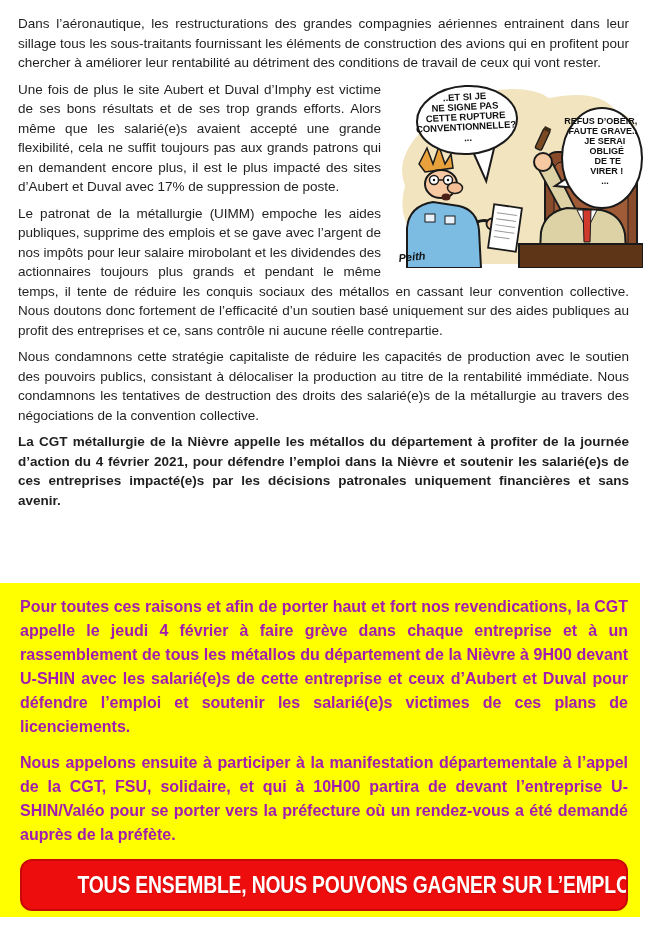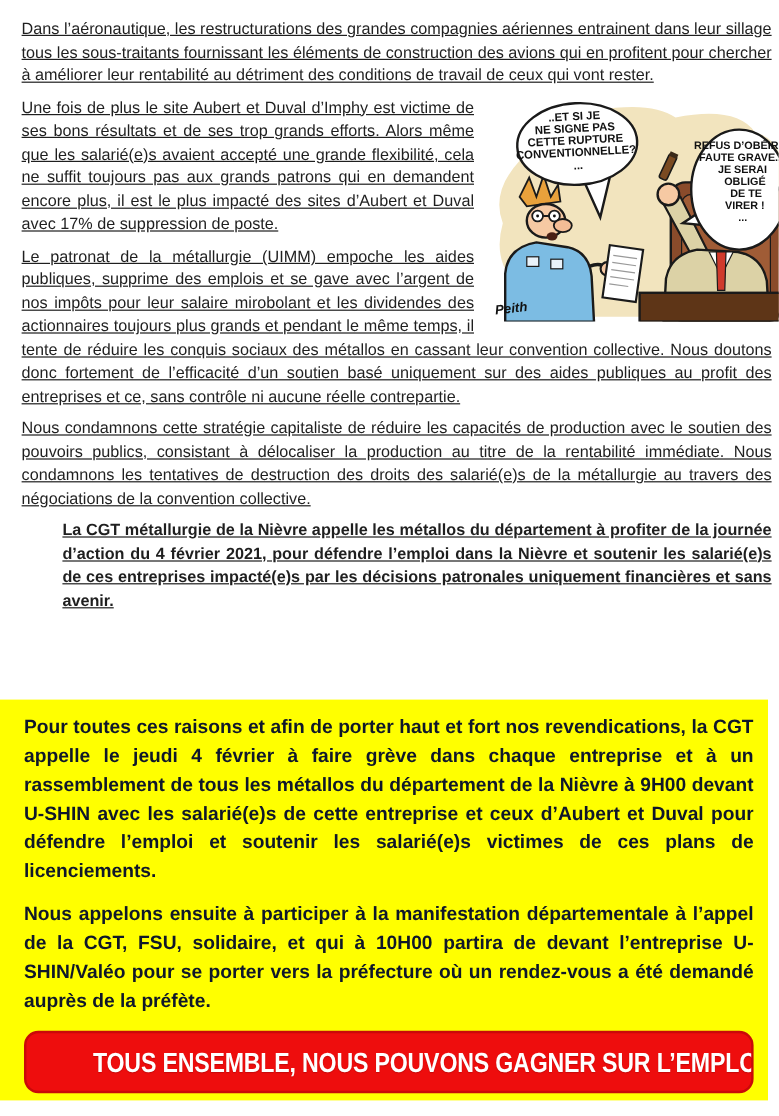--- a/index.html
+++ b/index.html
@@ -10,28 +10,27 @@
     background: #ffffff;
     overflow: hidden;
     font-family: "Liberation Sans", sans-serif;
     color: #1f1f1f;
   }
   
   .top-content {
     box-sizing: border-box;
     height: 583px;
     overflow: hidden;
-    padding: 14px 6px 0 18px;
+    padding: 14px 20px 0 18px;
     font-size: 13.5px;
     line-height: 19.5px;
     text-align: justify;
-    text-decoration: underline;
   }
   .para { margin: 0 0 7px 0; }
-  .para.bold { font-weight: 700; margin-left: 34px; }
+  .para.bold { font-weight: 700; }
   
   .cartoon-float {
     float: right;
     width: 252px;
     height: 186px;
     margin: 2px -14px 10px 10px;
   }
   .cartoon-float svg { display: block; width: 100%; height: 100%; }
   .bubble-text {
     font-family: "Liberation Sans", sans-serif;
@@ -51,21 +50,21 @@
     flex-direction: column;
     overflow: hidden;
   }
   .ytext { overflow: hidden; }
   .ypara {
     margin: 0 0 12px 0;
     font-size: 16px;
     line-height: 24px;
     font-weight: 700;
     text-align: justify;
-    color: #0f172a;
+    color: #a21caf;
   }
   
   .banner {
     margin-top: auto;
     height: 52px;
     border-radius: 12px;
     border: 2px solid #c90909;
     box-sizing: border-box;
     display: flex;
     align-items: center;

